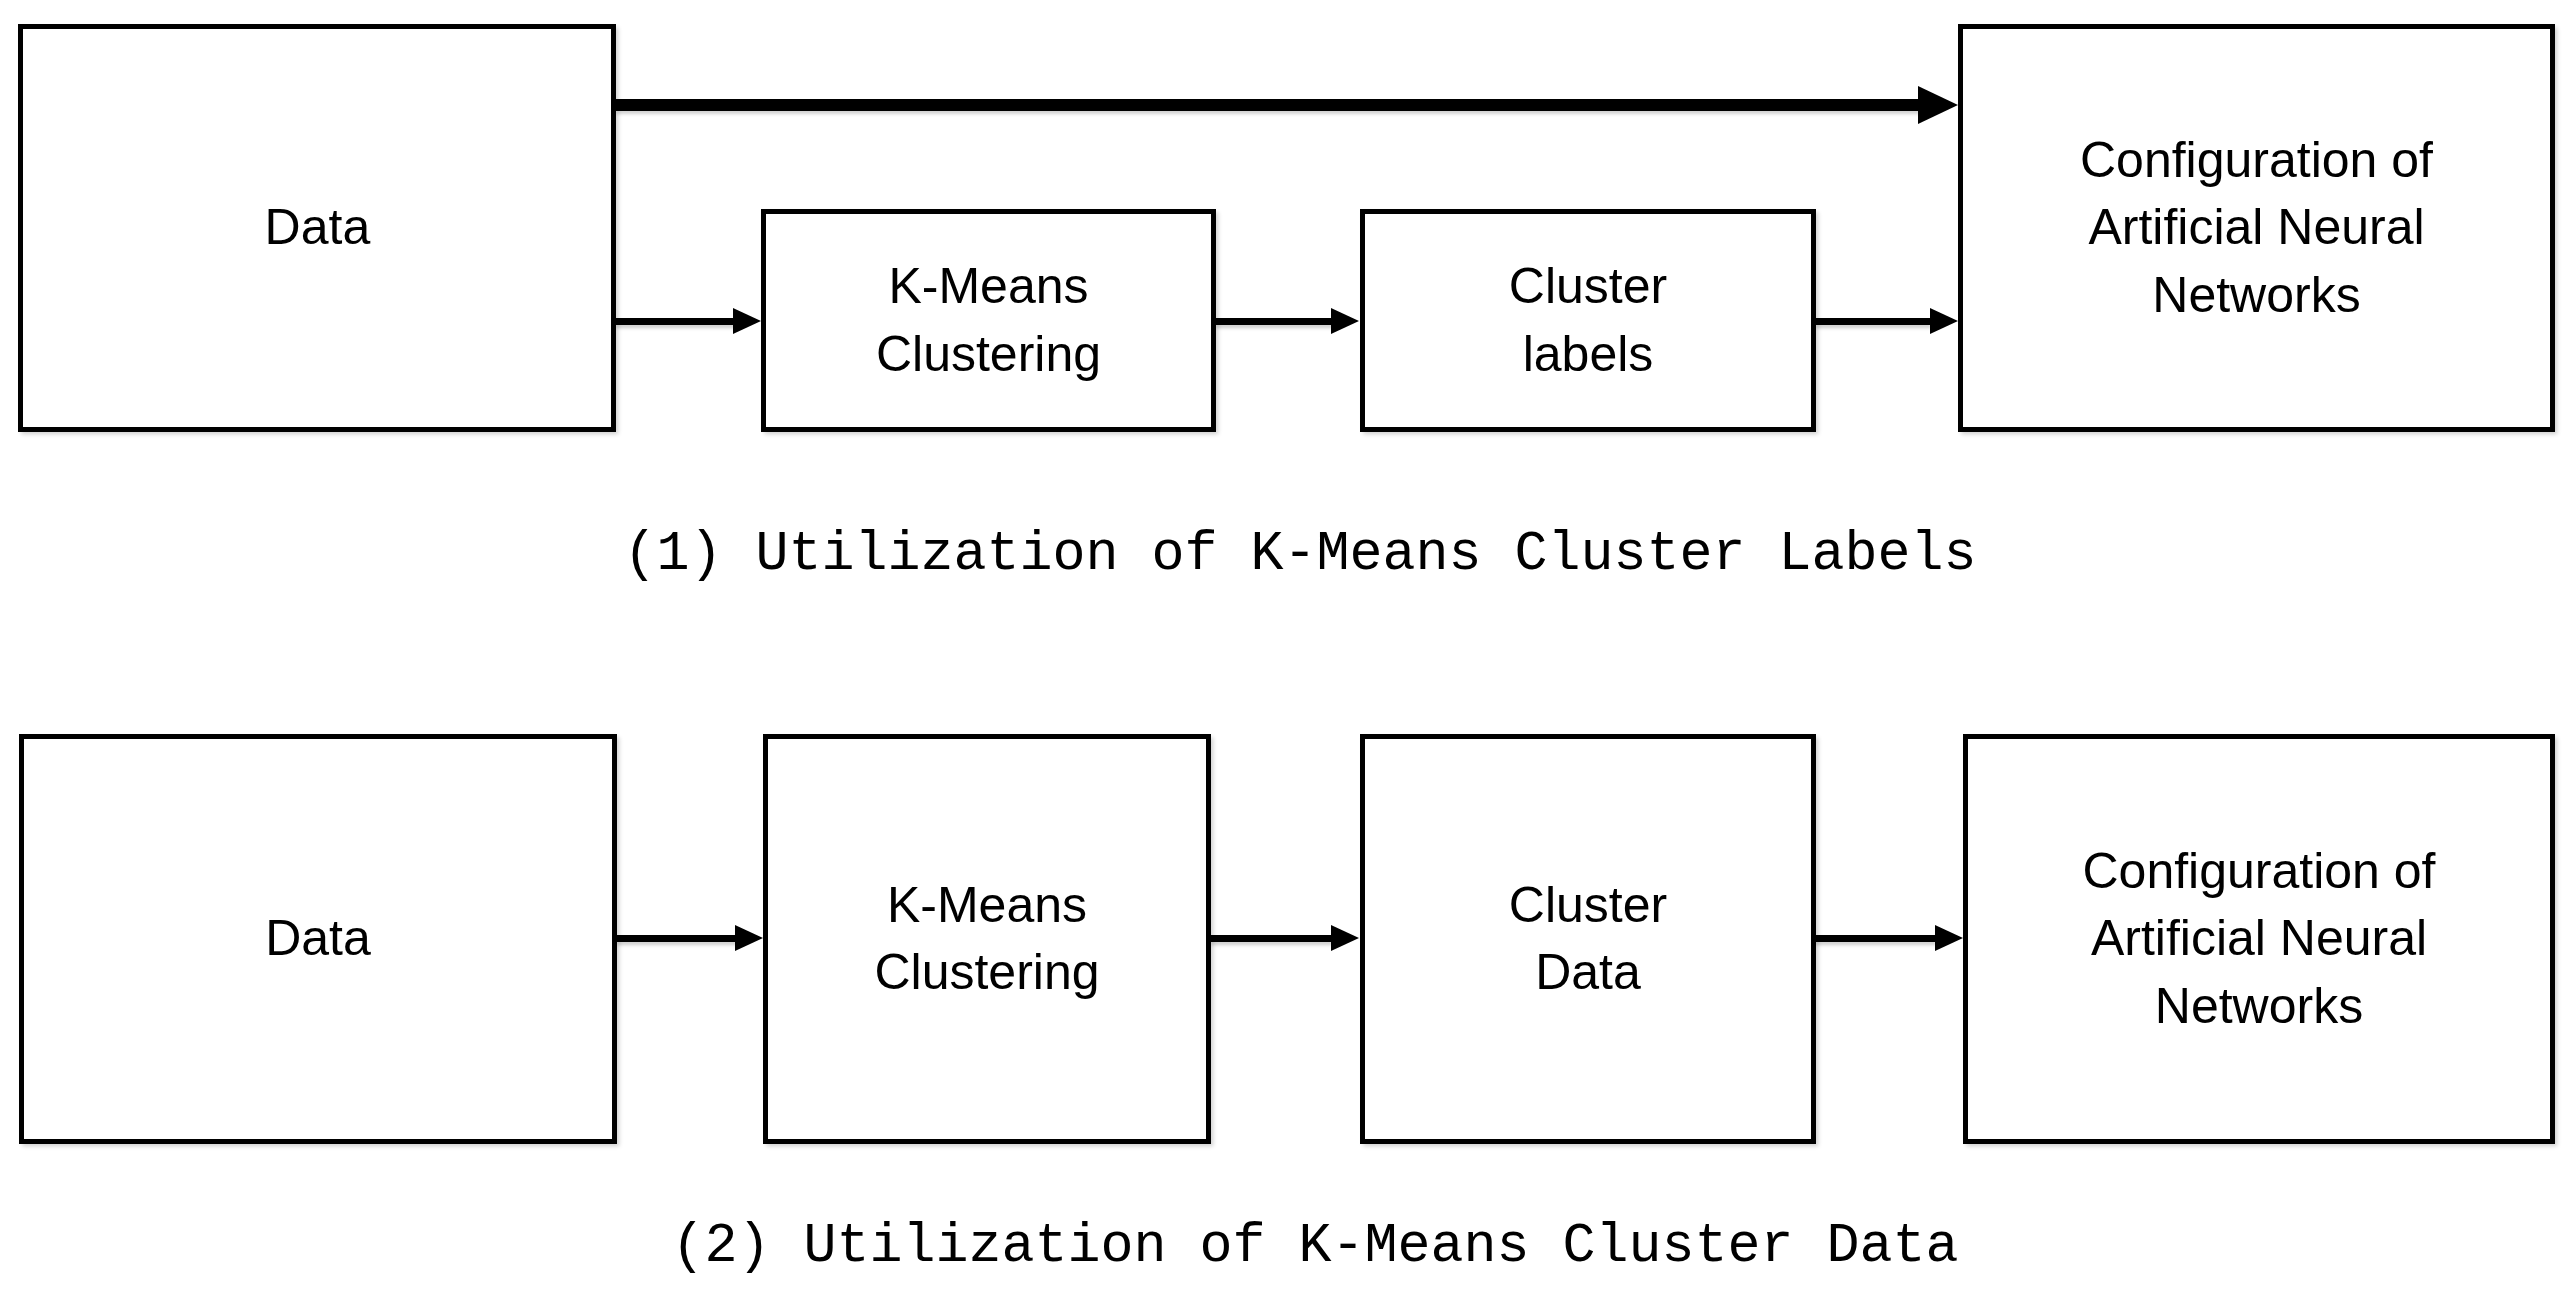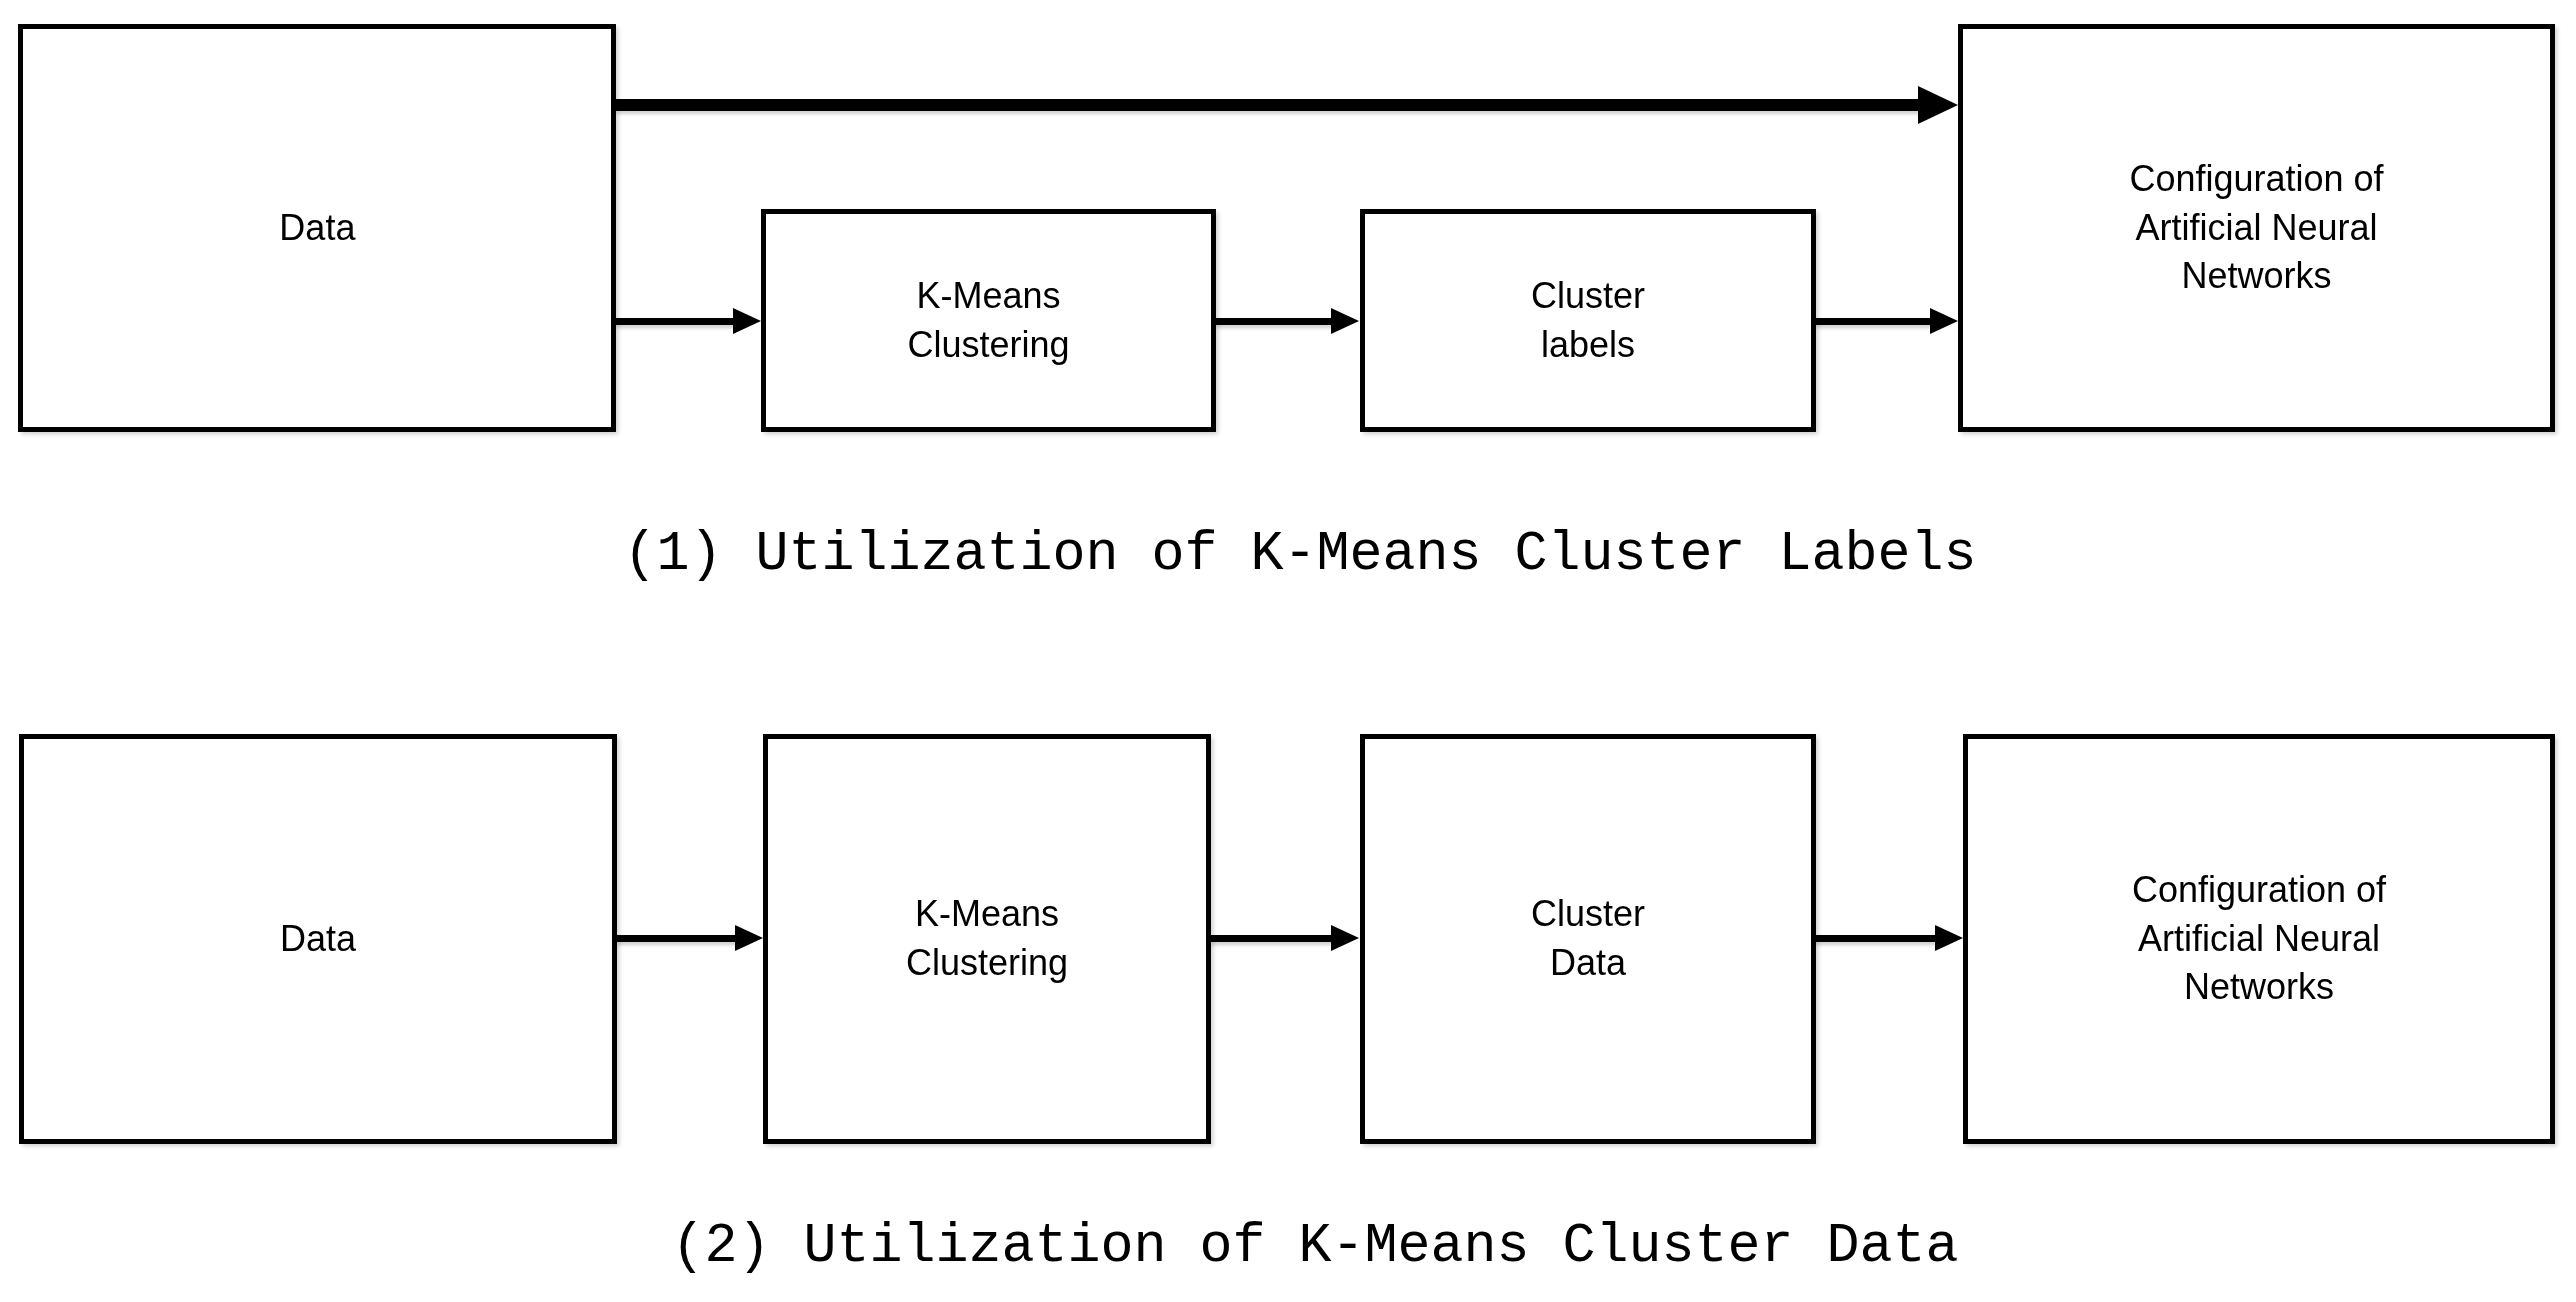--- a/index.html
+++ b/index.html
@@ -18,21 +18,21 @@
     border: 5.9px solid #000000;
     background: #ffffff;
     display: flex;
     align-items: center;
     justify-content: center;
     box-shadow: 2.5px 3.3px 4.2px rgba(0,0,0,0.18);
   }
   .lbl {
     white-space: pre-line;
     text-align: center;
-    font-size: 36px;
+    font-size: 50px;
     line-height: 1.35;
     color: #000000;
   }
   .caption {
     position: absolute;
     left: 12px;
     width: 100%;
     text-align: center;
     font-size: 55px;
     line-height: 70px;

